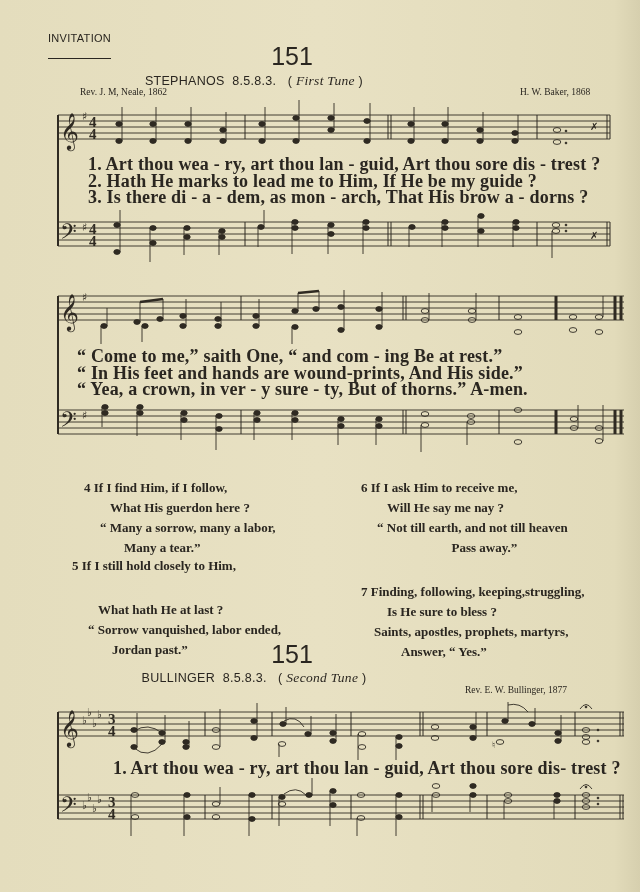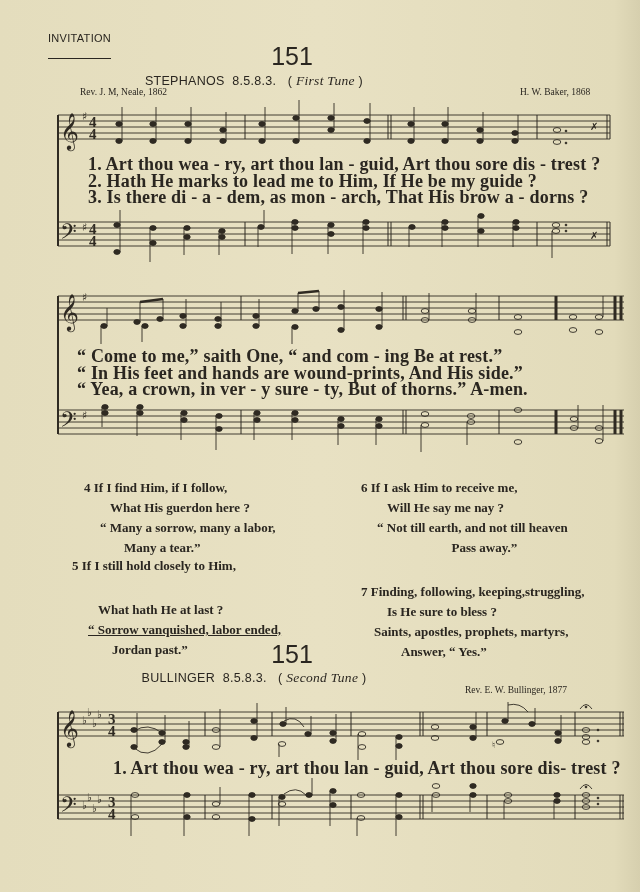--- a/index.html
+++ b/index.html
@@ -474,21 +474,21 @@
 
   <div class="verse" style="left:84px;top:478px;">
     <div><span>4</span> <span>If I find Him, if I follow,</span></div>
     <div style="padding-left:26px;">What His guerdon here ?</div>
     <div style="padding-left:16px;">“ Many a sorrow, many a labor,</div>
     <div style="padding-left:40px;">Many a tear.”</div>
   </div>
   <div class="verse" style="left:72px;top:556px;">
     <div><span>5</span> <span>If I still hold closely to Him,</span></div>
     <div style="padding-left:26px;margin-top:24px;">What hath He at last ?</div>
-    <div style="padding-left:16px;text-decoration:underline;">“ Sorrow vanquished, labor ended,</div>
+    <div style="padding-left:16px;">“ Sorrow vanquished, labor ended,</div>
     <div style="padding-left:40px;">Jordan past.”</div>
   </div>
   <div class="verse" style="left:361px;top:478px;">
     <div><span>6</span> <span>If I ask Him to receive me,</span></div>
     <div style="padding-left:26px;">Will He say me nay ?</div>
     <div style="padding-left:16px;">“ Not till earth, and not till heaven</div>
     <div style="padding-left:40px;text-align:center;">Pass away.”</div>
   </div>
   <div class="verse" style="left:361px;top:556px;margin-top:26px;">
     <div><span>7</span> <span>Finding, following, keeping,struggling,</span></div>

